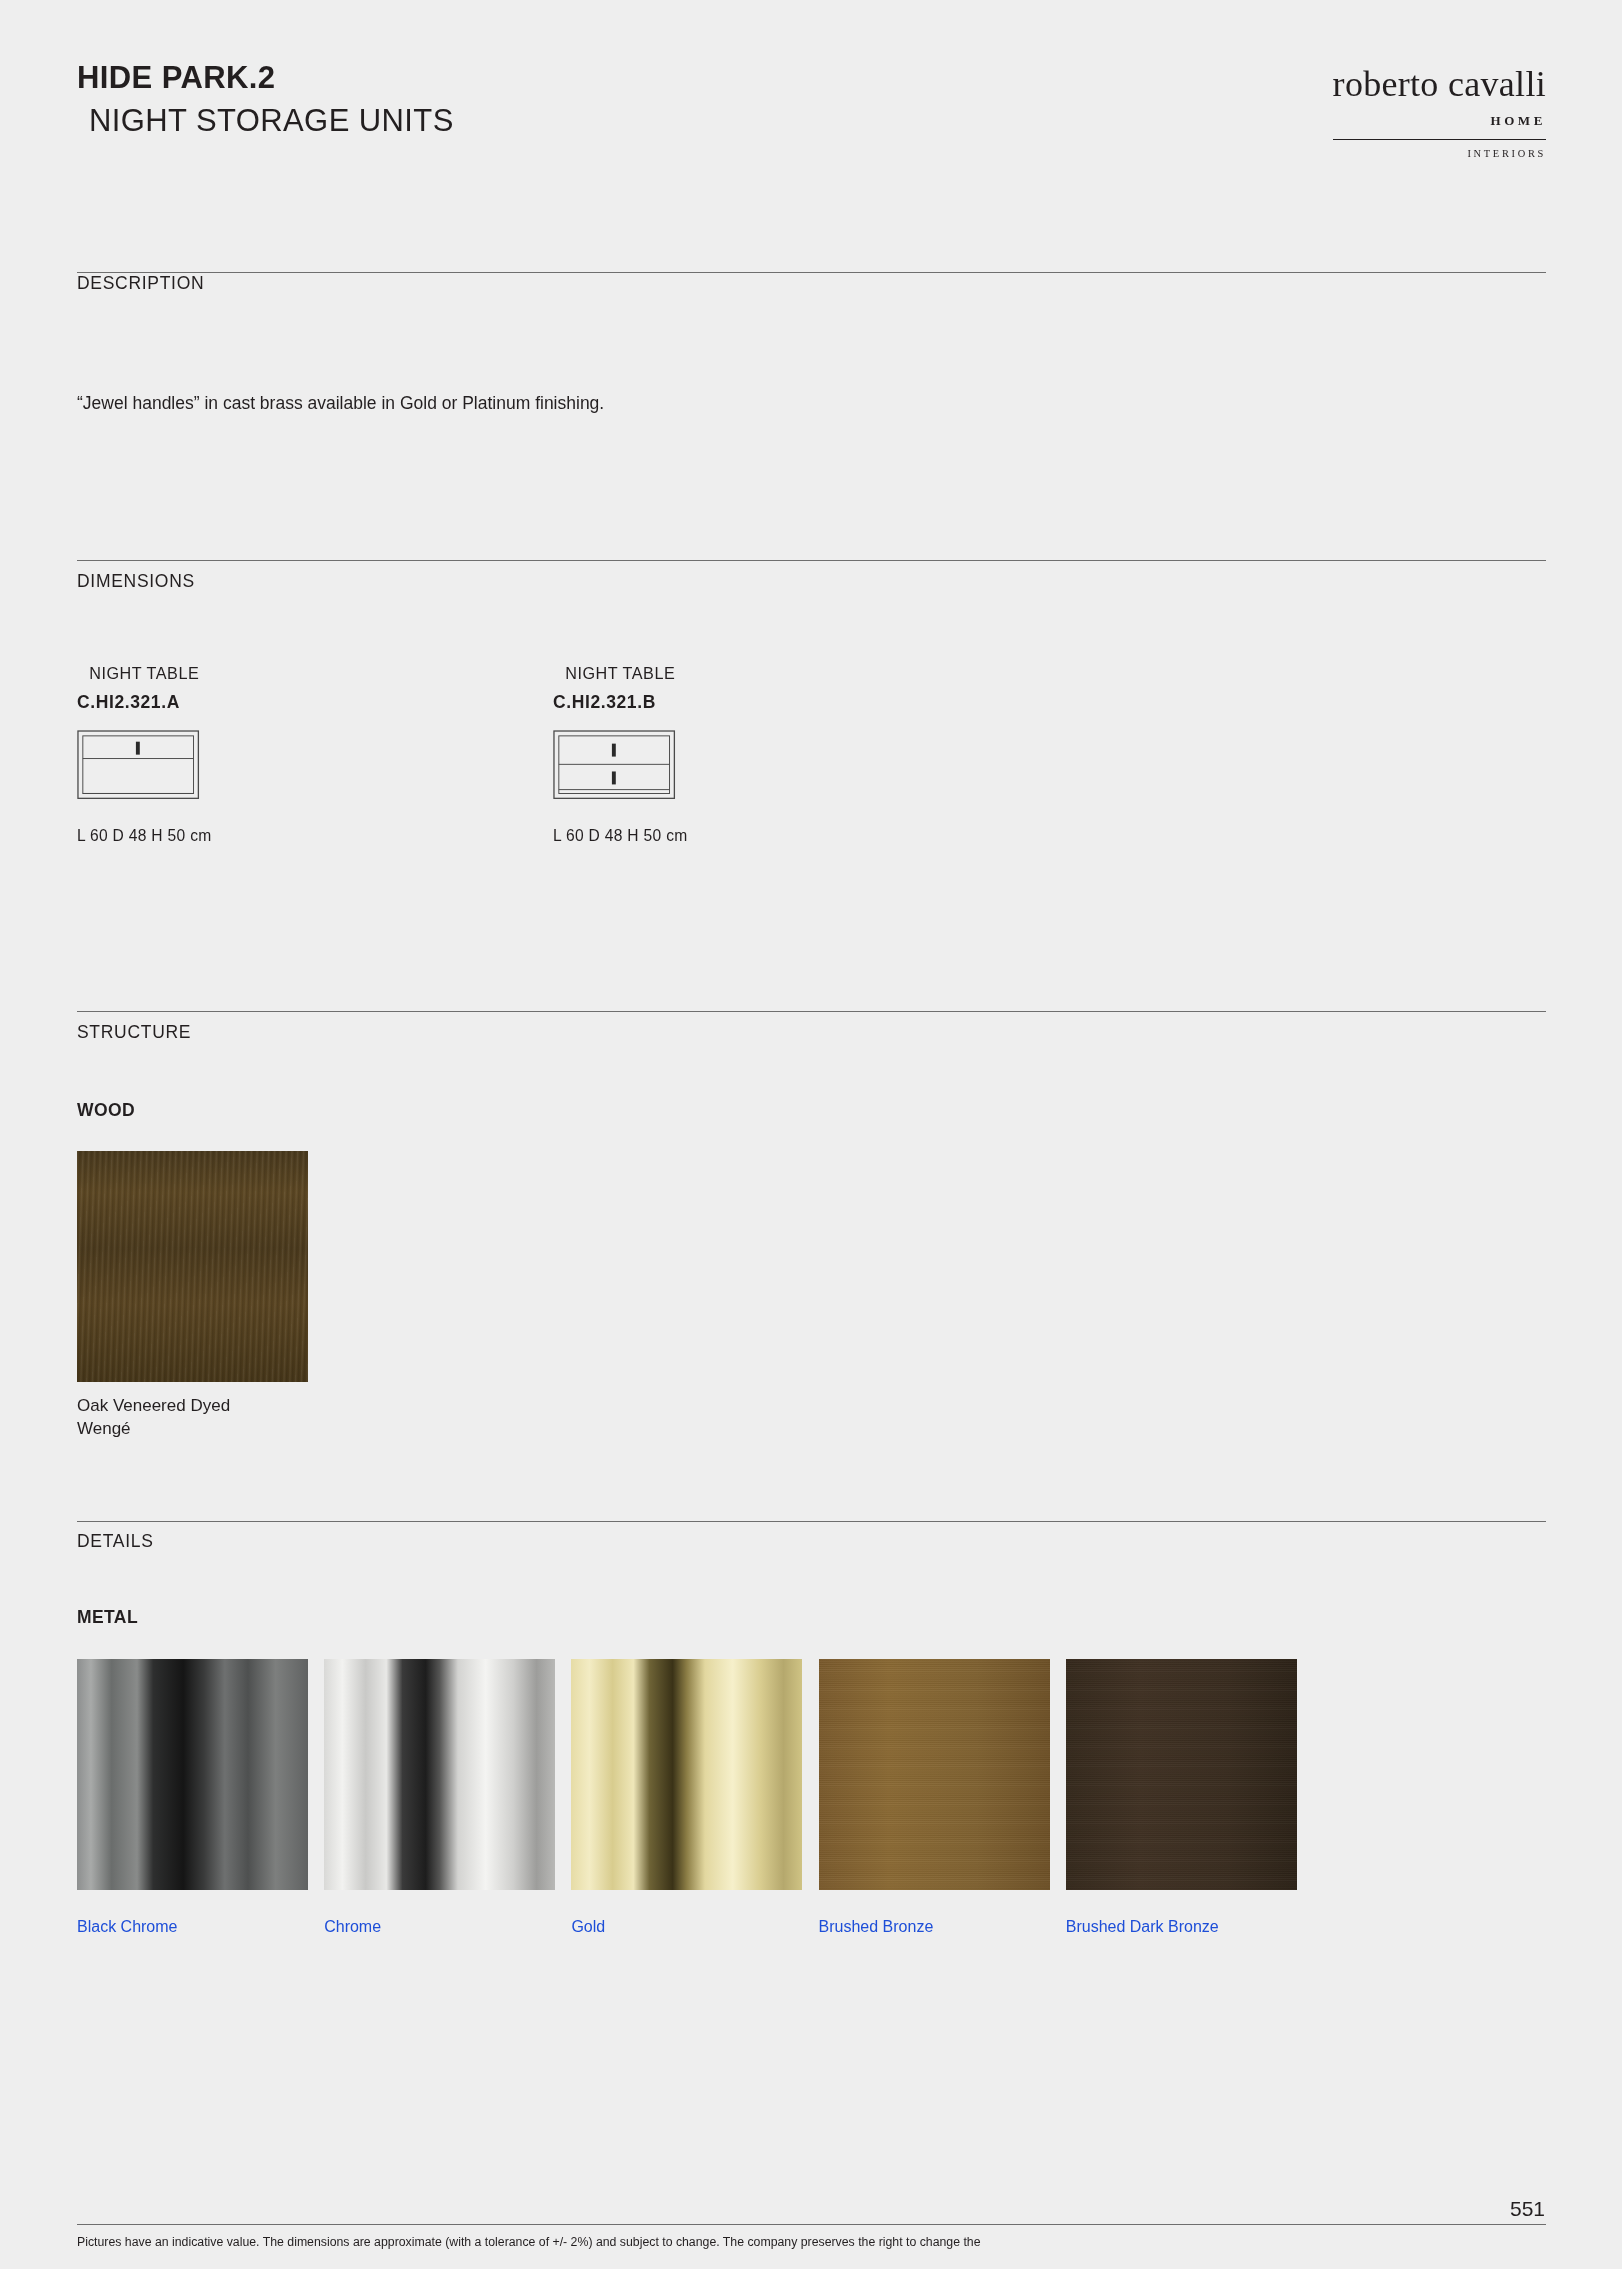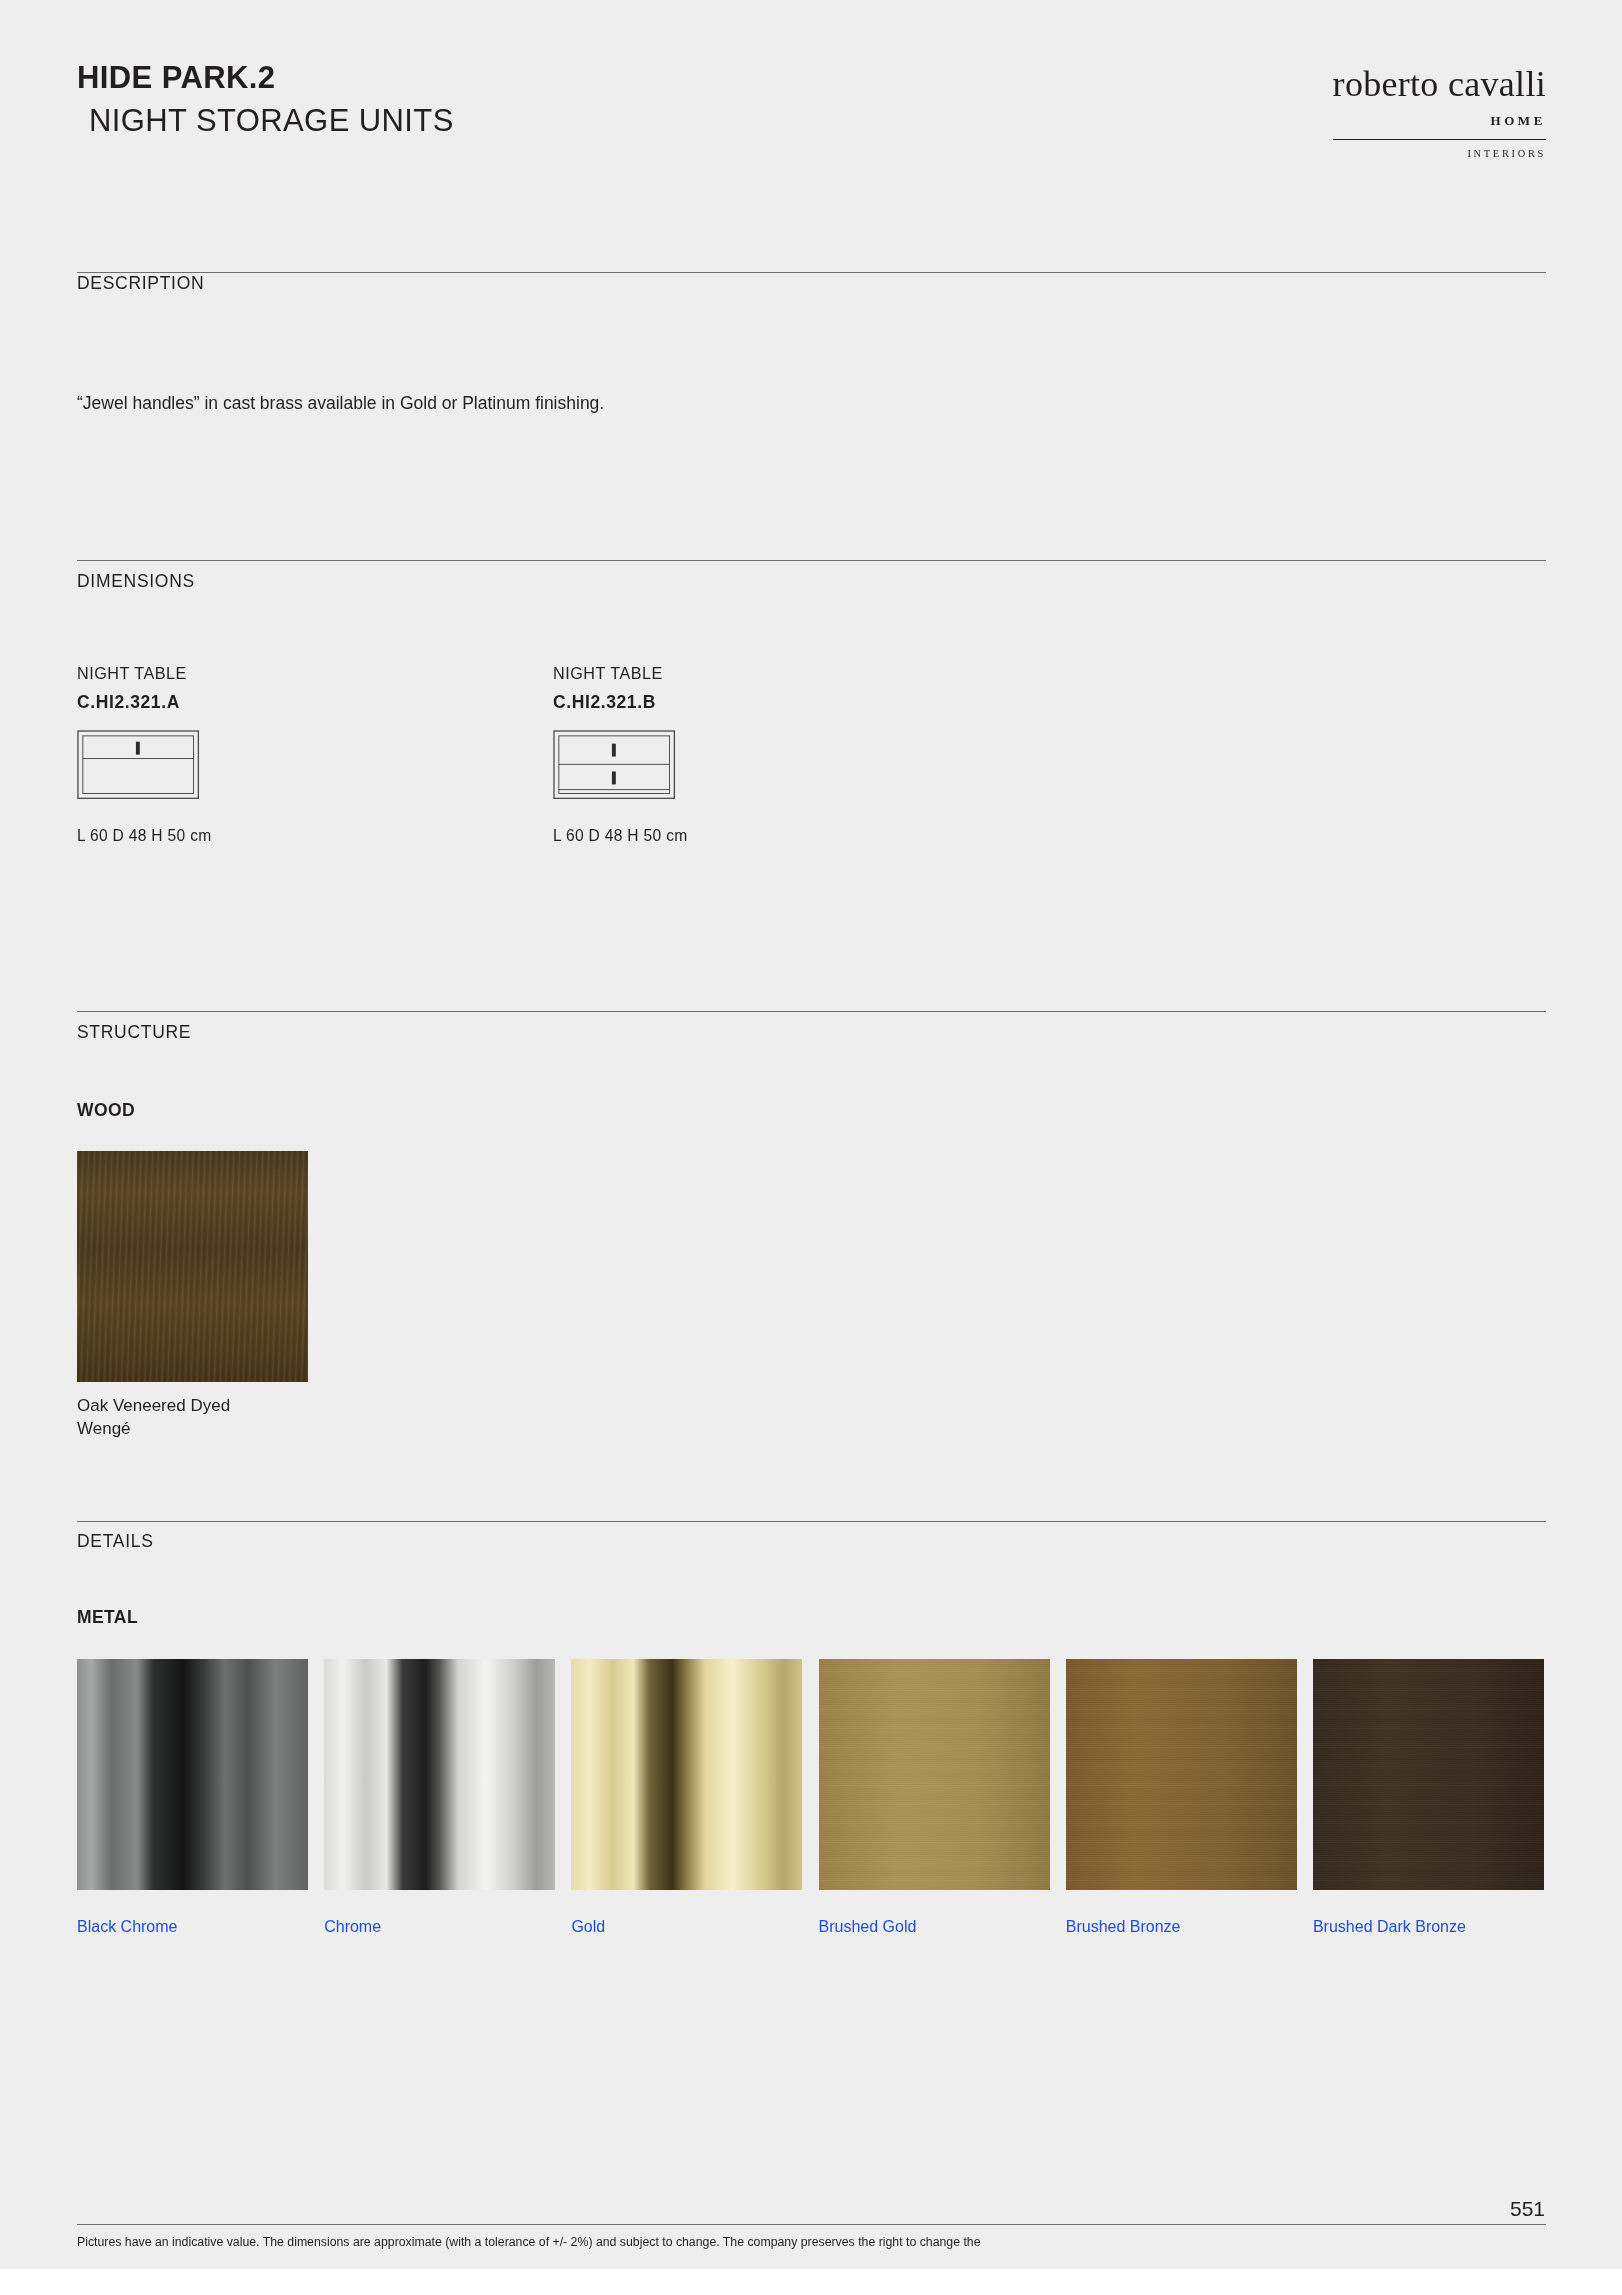--- a/index.html
+++ b/index.html
@@ -116,20 +116,21 @@
   
   .dim-item {
     position: absolute;
     top: 664px;
   }
   .dim-kind {
     font-size: 16.2px;
     letter-spacing: 0.5px;
     color: #231f20;
     margin-bottom: 9px;
+    text-align: center;
   }
   .dim-code {
     font-size: 17.5px;
     font-weight: bold;
     letter-spacing: 0.6px;
     color: #231f20;
   }
   .dim-drawing {
     margin-top: 17px;
     height: 71px;
@@ -330,24 +331,20 @@
     </div>
     <div class="metal-cell">
       <div class="metal-chip chip-chrome"></div>
       <div class="metal-name">Chrome</div>
     </div>
     <div class="metal-cell">
       <div class="metal-chip chip-gold"></div>
       <div class="metal-name">Gold</div>
     </div>
     <div class="metal-cell">
-      <div class="metal-chip chip-brushed-gold"></div>
-      <div class="metal-name">Brushed Gold</div>
-    </div>
-    <div class="metal-cell">
       <div class="metal-chip chip-brushed-bronze"></div>
       <div class="metal-name">Brushed Bronze</div>
     </div>
     <div class="metal-cell">
       <div class="metal-chip chip-brushed-dark-bronze"></div>
       <div class="metal-name">Brushed Dark Bronze</div>
     </div>
   </div>
 
   <div class="page-number">551</div>

